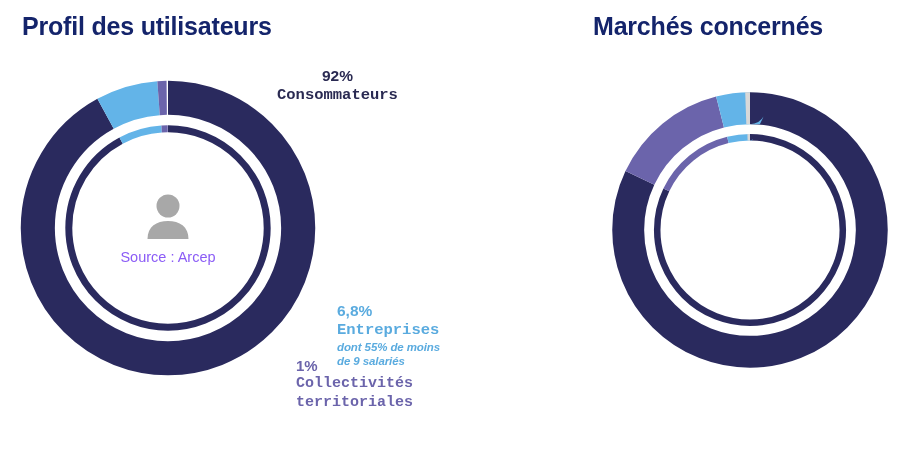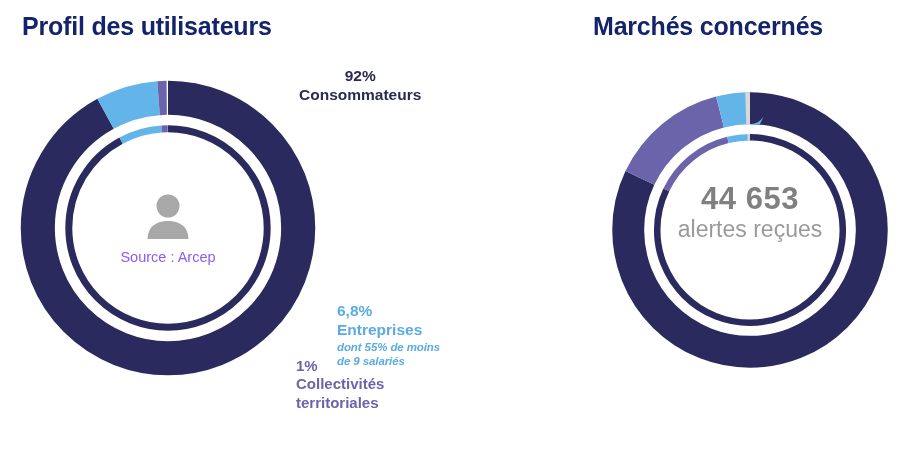--- a/index.html
+++ b/index.html
@@ -74,32 +74,32 @@
   }
 
   
   .callout {
     position: absolute;
     font-weight: bold;
     line-height: 1.22;
     white-space: nowrap;
   }
   .callout .pct  { display: block; }
-  .callout .name { display: block; }
+  .callout .name { display: block; font-family: Liberation Mono, monospace; }
   .callout .note {
     display: block;
     font-style: italic;
     font-weight: bold;
     font-size: 11.5px;
     line-height: 1.25;
     letter-spacing: -0.1px;
   }
 
   #lbl-consommateurs {
-    left: 299px; top: 67px;
+    left: 277px; top: 67px;
     font-size: 15.5px;
     color: #2a2a52;
     text-align: center;
   }
   #lbl-entreprises {
     left: 337px; top: 270px;
     font-size: 15.5px;
     color: #5aabdf;
     text-align: left;
     margin-top: 32px;
@@ -177,19 +177,15 @@
       </g>
 
       <g transform="rotate(-90 100 100)">
         <circle cx="100" cy="100" r="64" fill="none" stroke="#2a2a5e" stroke-width="4.5" stroke-dasharray="329.74 72.38" stroke-dashoffset="0"></circle>
         <circle cx="100" cy="100" r="64" fill="none" stroke="#6b64ab" stroke-width="4.5" stroke-dasharray="56.30 345.82" stroke-dashoffset="-329.74"></circle>
         <circle cx="100" cy="100" r="64" fill="none" stroke="#63b4e8" stroke-width="4.5" stroke-dasharray="16.08 386.04" stroke-dashoffset="-386.04"></circle>
         <circle cx="100" cy="100" r="64" fill="none" stroke="#d8d8d8" stroke-width="4.5" stroke-dasharray="2.41 399.71" stroke-dashoffset="-399.71"></circle>
       </g>
     </svg>
 
-    <div class="center-stack" id="center-right">
-      <div class="big-number">44 653</div>
-      <div class="big-sub">alertes reçues</div>
-    </div>
   </div>
 
 </div>
 
 </body></html>

